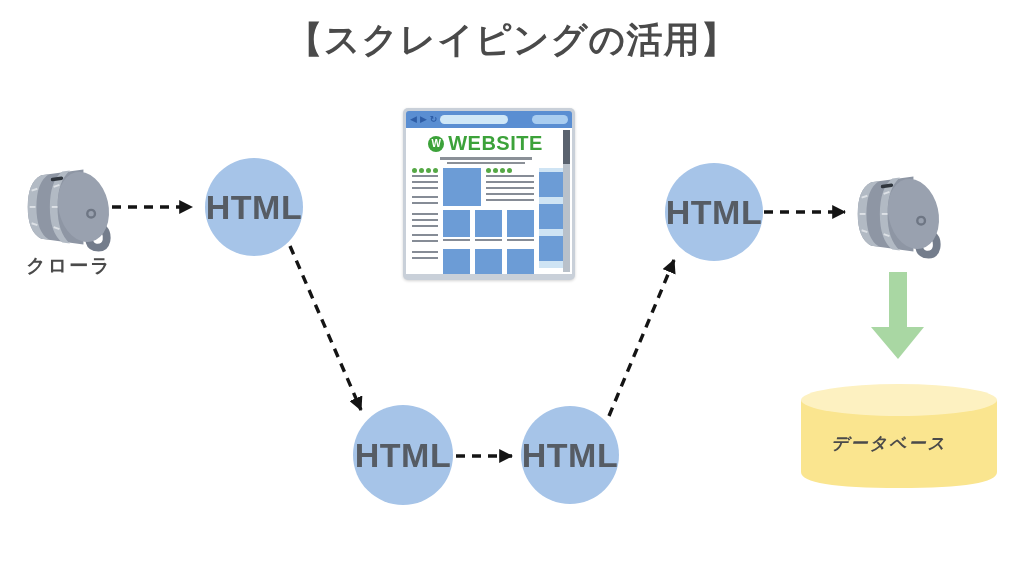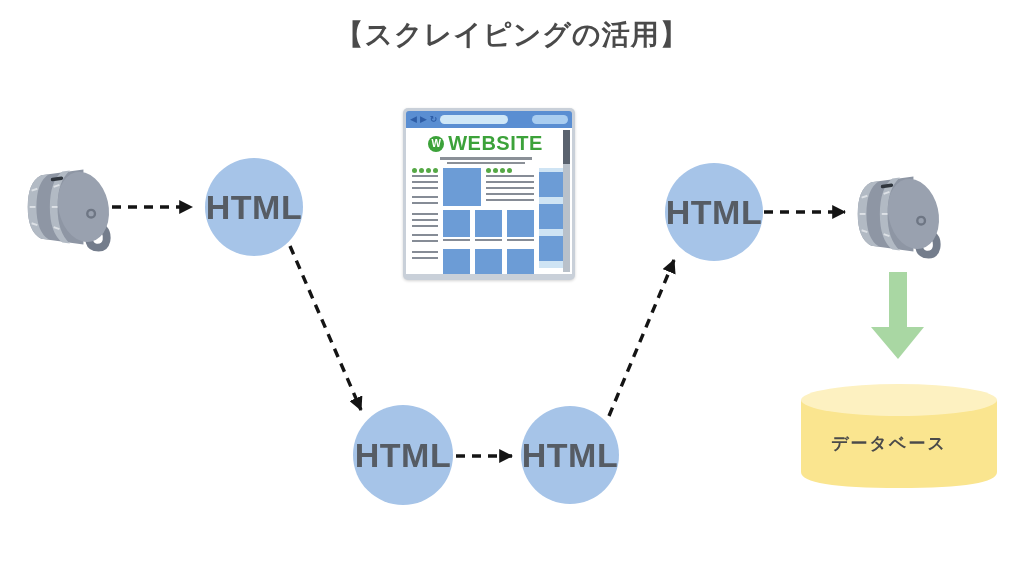--- a/index.html
+++ b/index.html
@@ -3,21 +3,21 @@
 <meta charset="utf-8">
 <style>
   html,body{margin:0;padding:0;background:#fff;}
   .stage{
     position:relative;width:1024px;height:563px;background:#fff;overflow:hidden;
     font-family:"Liberation Sans","DejaVu Sans",sans-serif;
   }
   
   .title{
     position:absolute;left:0;top:16px;width:100%;text-align:center;
-    font-size:28px;font-weight:bold;color:var(--title-text,#4a4a4a);letter-spacing:1px;
+    font-size:36px;font-weight:bold;color:var(--title-text,#4a4a4a);letter-spacing:1px;
   }
   
   svg.arrows{position:absolute;left:0;top:0;}
   .dash{stroke:var(--arrow-black,#141414);stroke-width:3.4;fill:none;stroke-dasharray:9 7;}
   
   .node{
     position:absolute;border-radius:50%;background:var(--node-blue,#a6c4e8);
     display:flex;align-items:center;justify-content:center;
     font-size:34px;font-weight:bold;color:var(--node-text,#565c64);letter-spacing:.5px;
   }
@@ -27,21 +27,21 @@
     position:absolute;text-align:center;font-size:19px;font-weight:bold;
     color:var(--title-text,#4a4a4a);letter-spacing:2px;
   }
   
   .collect-box{
     position:absolute;left:388px;top:296px;width:190px;height:82px;border-radius:14px;
     background:var(--collection-bg,#d9dee8);display:flex;align-items:center;justify-content:center;
     font-size:20px;font-weight:bold;color:var(--collection-text,#16181b);
   }
   
-  .db-wrap{position:absolute;left:801px;top:384px;width:176px;height:108px;}
+  .db-wrap{position:absolute;left:801px;top:384px;width:176px;height:108px;font-style:italic;}
   .db-label{
     position:absolute;left:0;top:48px;width:100%;text-align:center;
     font-size:17px;font-weight:bold;color:var(--db-text,#4a4a4a);letter-spacing:2px;
   }
   
   .browser{
     position:absolute;left:403px;top:108px;width:172px;height:172px;
     background:#c9d0d9;border-radius:5px;padding:3px;box-sizing:border-box;
     box-shadow:0 1px 3px rgba(0,0,0,.18);
   }
@@ -114,20 +114,21 @@
       <line x1="10" y1="68" x2="16" y2="70"></line>
         <line x1="33" y1="30" x2="39" y2="28"></line>
       <line x1="31" y1="51" x2="37" y2="51"></line>
         <line x1="33" y1="72" x2="39" y2="74"></line>
     </g>
     <path d="M78 70 Q90 74 88 86 Q86 95 76 93 Q70 91 70 84" fill="none" stroke="#747d8c" stroke-width="8" stroke-linecap="round"></path>
     <ellipse cx="64" cy="51" rx="26" ry="37" transform="rotate(-13 64 51)" style="fill:var(--crawler-face,#99a1af)"></ellipse>
     <circle cx="72" cy="58" r="4" fill="none" stroke="#6e7684" stroke-width="2.5"></circle>
     <rect x="30" y="20" width="13" height="3.6" rx="1.8" fill="#2f353d" transform="rotate(-7 36 22)"></rect>
   </svg>
+  <div class="crawler-label" style="left:14px;top:253px;width:110px">クローラ</div>
 
   <div class="node" style="left:205px;top:158px;width:98px;height:98px">HTML</div>
   <div class="node" style="left:353px;top:405px;width:100px;height:100px">HTML</div>
   <div class="node" style="left:521px;top:406px;width:98px;height:98px">HTML</div>
   <div class="node" style="left:665px;top:163px;width:98px;height:98px">HTML</div>
 
   <div class="browser">
     <div class="browser-bar">
       <span class="nav-glyph">◀</span>
       <span class="nav-glyph">▶</span>

